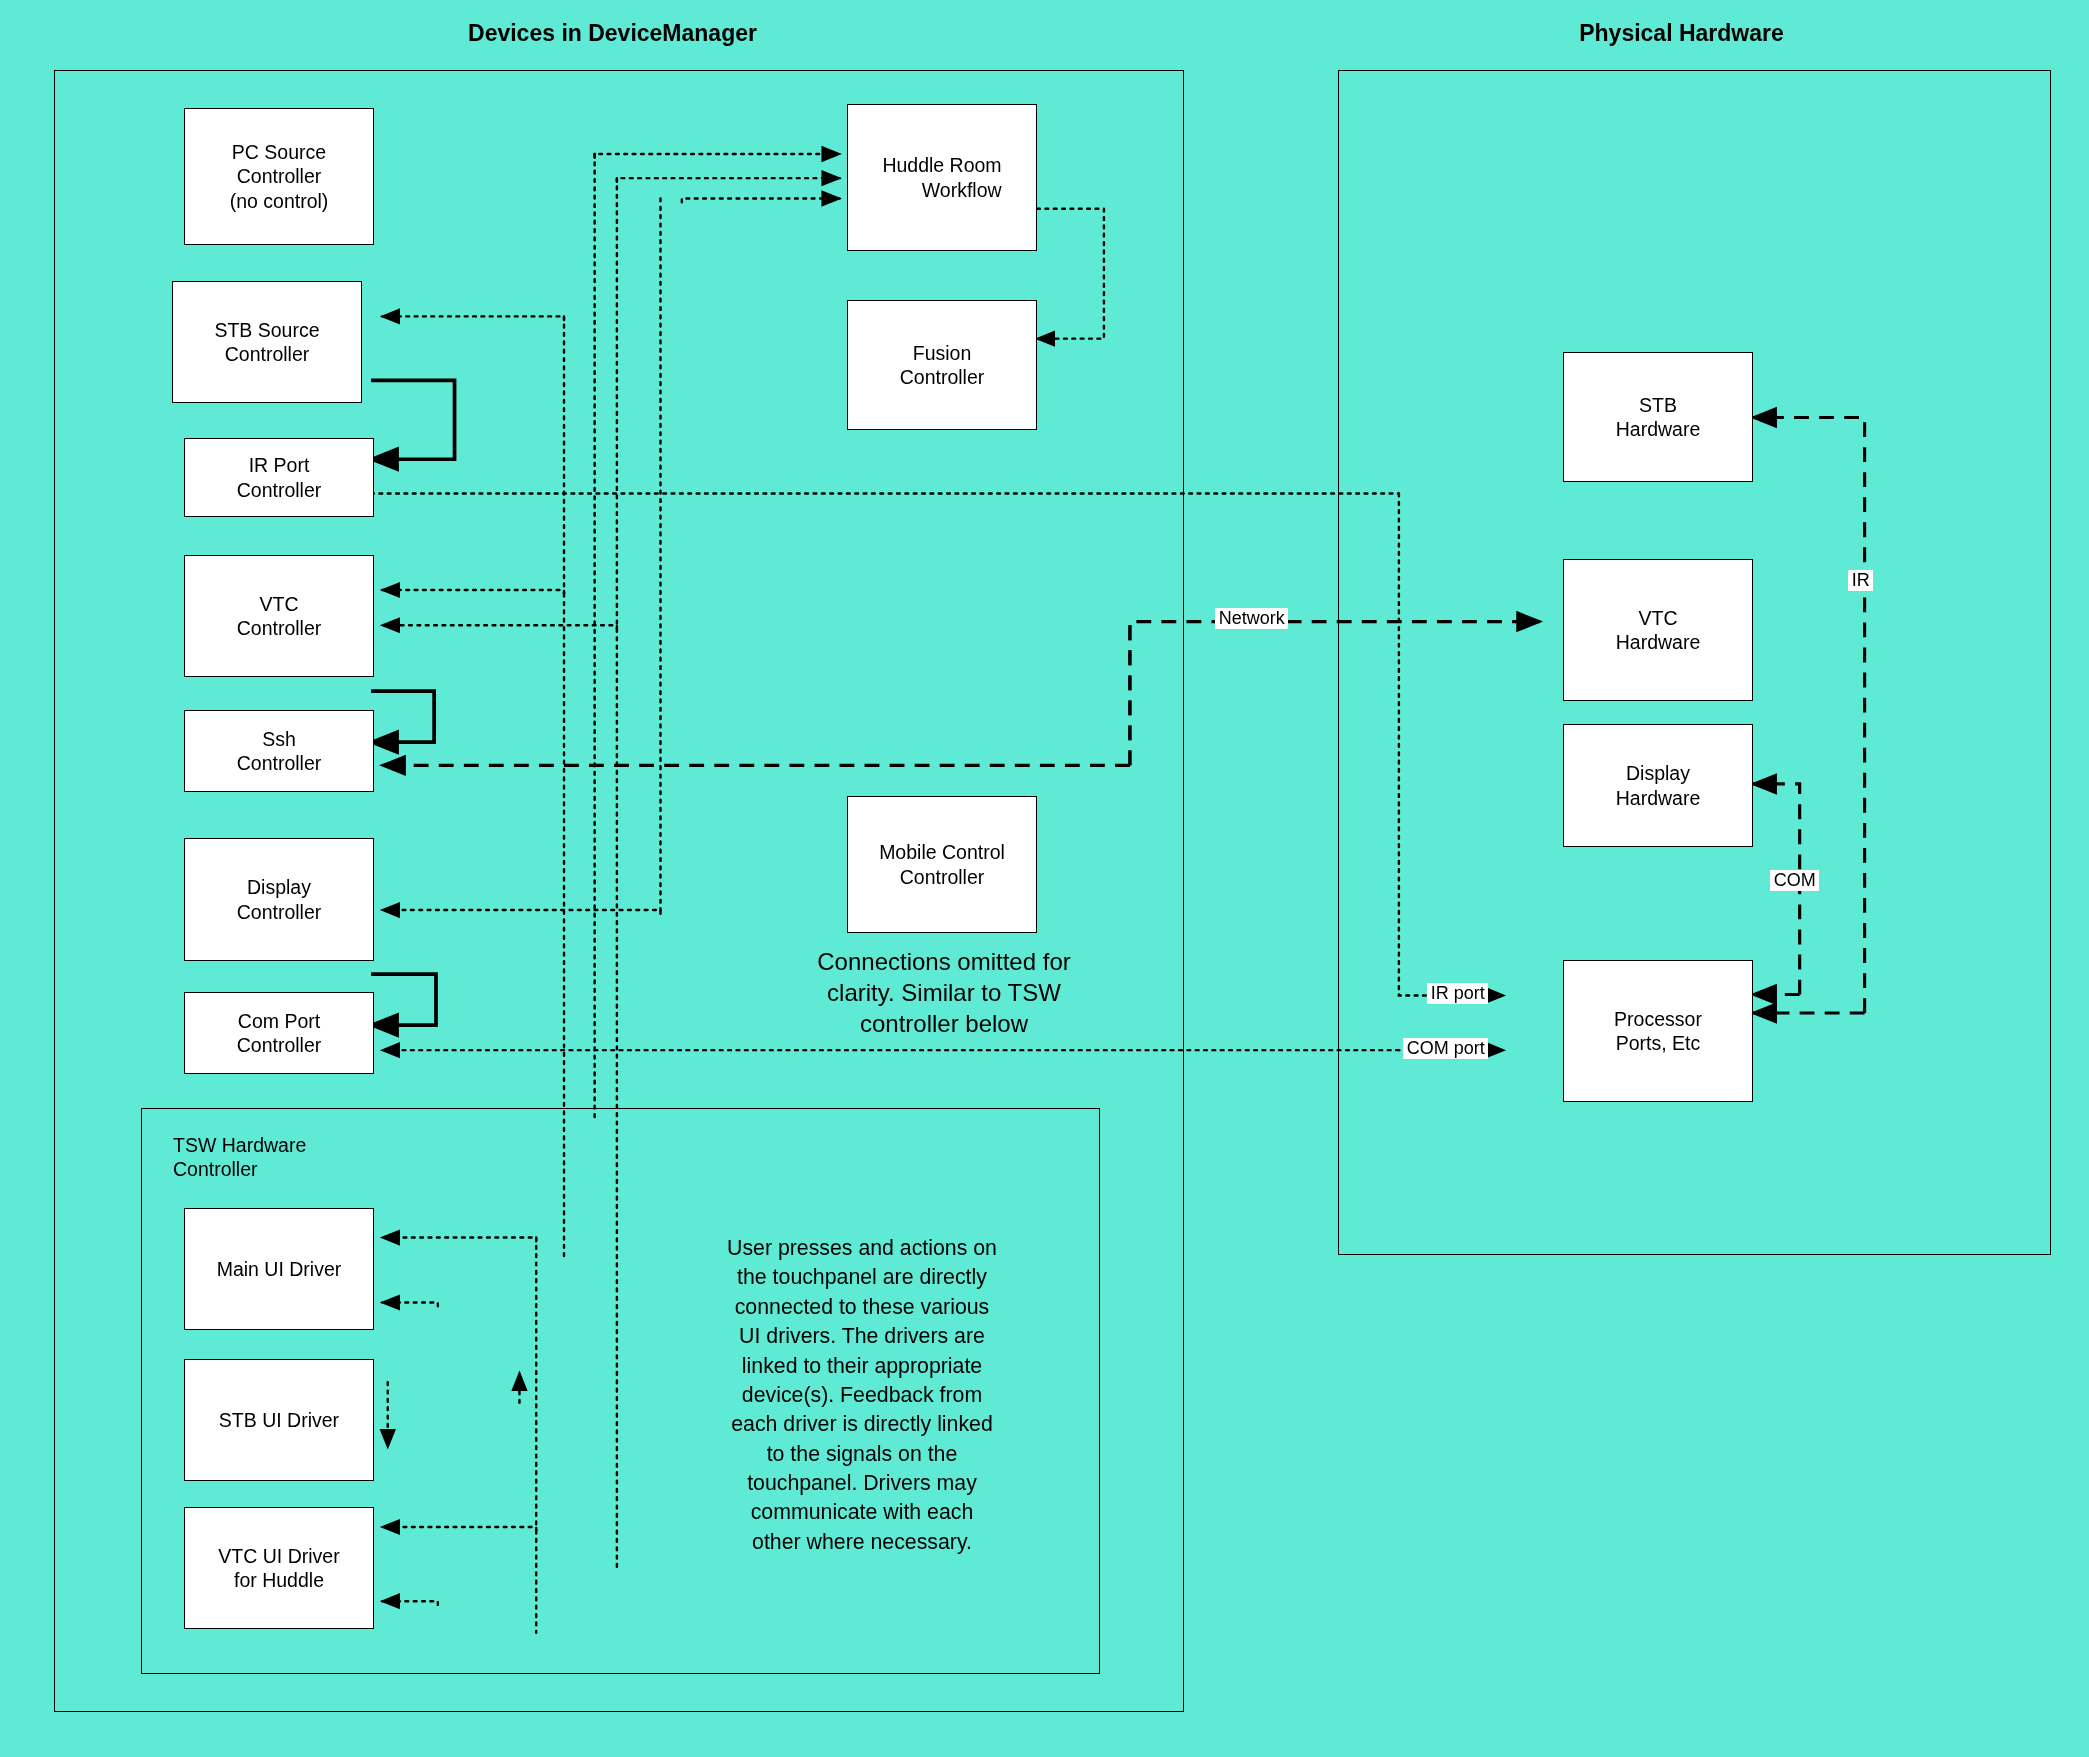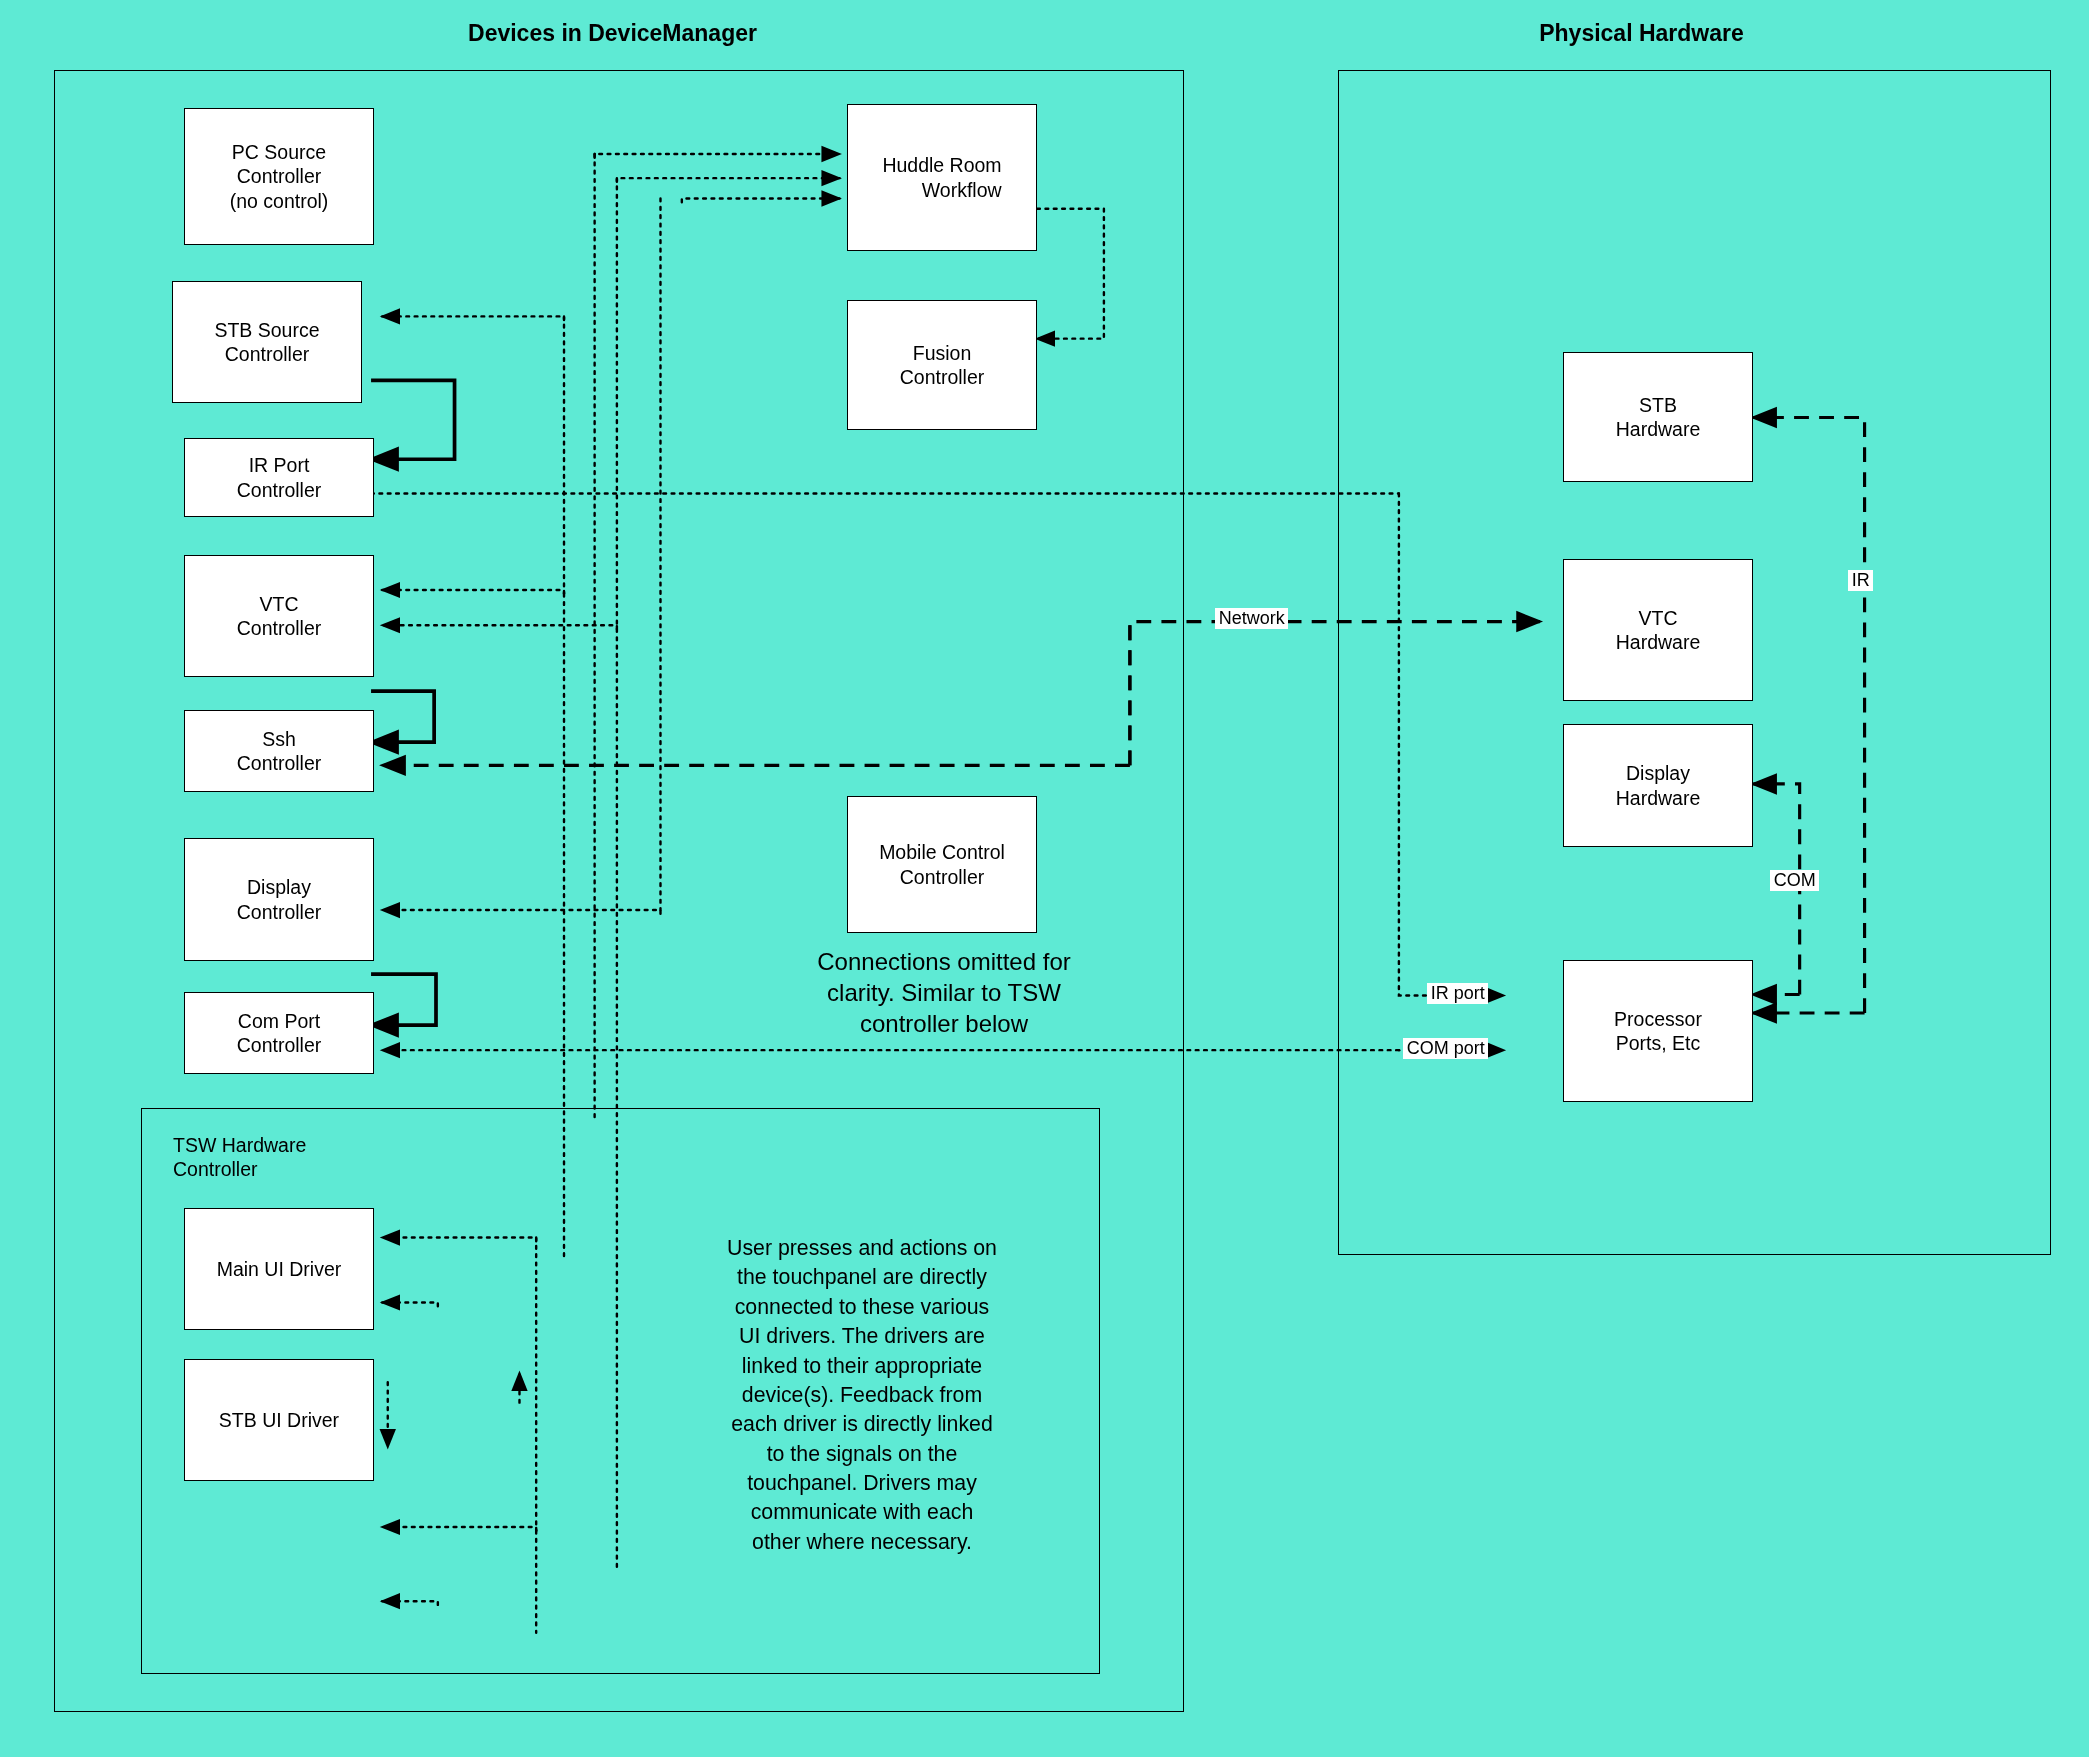--- a/index.html
+++ b/index.html
@@ -90,21 +90,21 @@
   .dot { stroke:#000; stroke-width:2.6; fill:none; stroke-dasharray:3 6; stroke-linecap:round; }
   .dash { stroke:#000; stroke-width:3.4; fill:none; stroke-dasharray:16 11; }
   .solid { stroke:#000; stroke-width:4; fill:none; }
 </style>
 </head>
 <body>
 
 <div id="canvas">
 
   <div class="title" style="left:427px; top:20.4px; width:371px;">Devices in DeviceManager</div>
-  <div class="title" style="left:1354px; top:20.4px; width:575px;text-align:center;">Physical Hardware</div>
+  <div class="title" style="left:1394px; top:20.4px; width:575px;text-align:center;">Physical Hardware</div>
 
   <div class="panel" style="left:54px; top:70px; width:1130px; height:1642px;"></div>
   <div class="panel" style="left:1338px; top:70px; width:713px; height:1185px;"></div>
 
   <svg class="wires" viewBox="0 0 2253 1895">
     <defs>
       <marker id="ah" markerWidth="9" markerHeight="9" refX="7.5" refY="4" orient="auto">
         <path d="M0,0.6 L8.5,4 L0,7.4 z" fill="#000"></path>
       </marker>
       <marker id="ahs" markerWidth="8" markerHeight="8" refX="7" refY="3.6" orient="auto">
@@ -195,20 +195,22 @@
   <div class="note" style="left:805px; top:946px; width:278px;">Connections omitted for
 clarity. Similar to TSW
 controller below</div>
 
   <div class="group-box" style="left:141px; top:1108px; width:959px; height:566px;"></div>
   <div class="group-label" style="left:173px; top:1133px; width:260px;">TSW Hardware
 Controller</div>
 
   <div class="box" style="left:184px; top:1208px; width:190px; height:122px;">Main UI Driver</div>
   <div class="box" style="left:184px; top:1359px; width:190px; height:122px;">STB UI Driver</div>
+  <div class="box" style="left:184px; top:1507px; width:190px; height:122px;">VTC UI Driver
+for Huddle</div>
 
   <div class="note-left" style="left:686px; top:1234px; width:352px;">User presses and actions on
 the touchpanel are directly
 connected to these various
 UI drivers.  The drivers are
 linked to their appropriate
 device(s). Feedback from
 each driver is directly linked
 to the signals on the
 touchpanel. Drivers may

